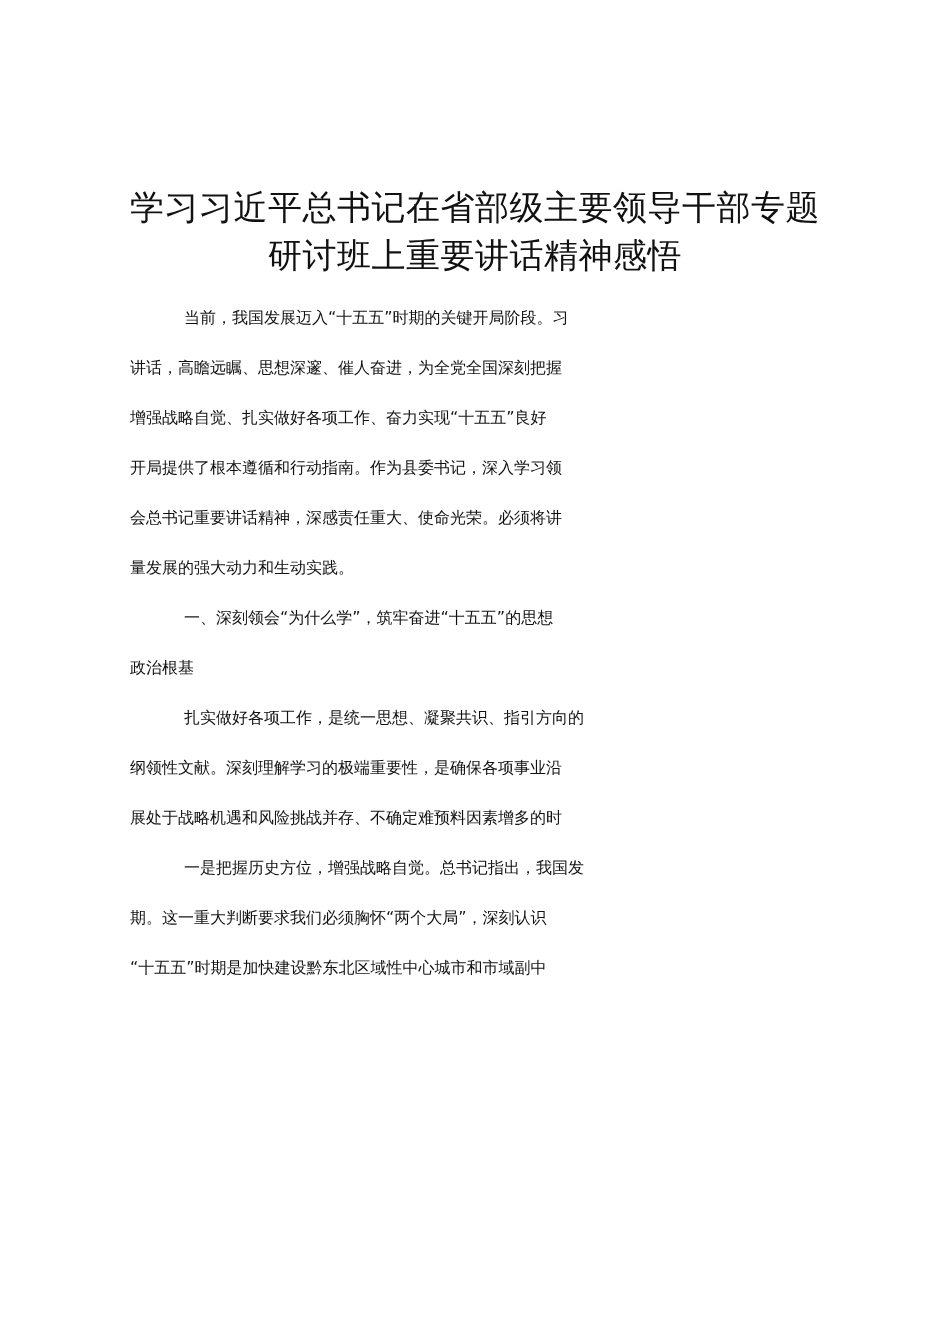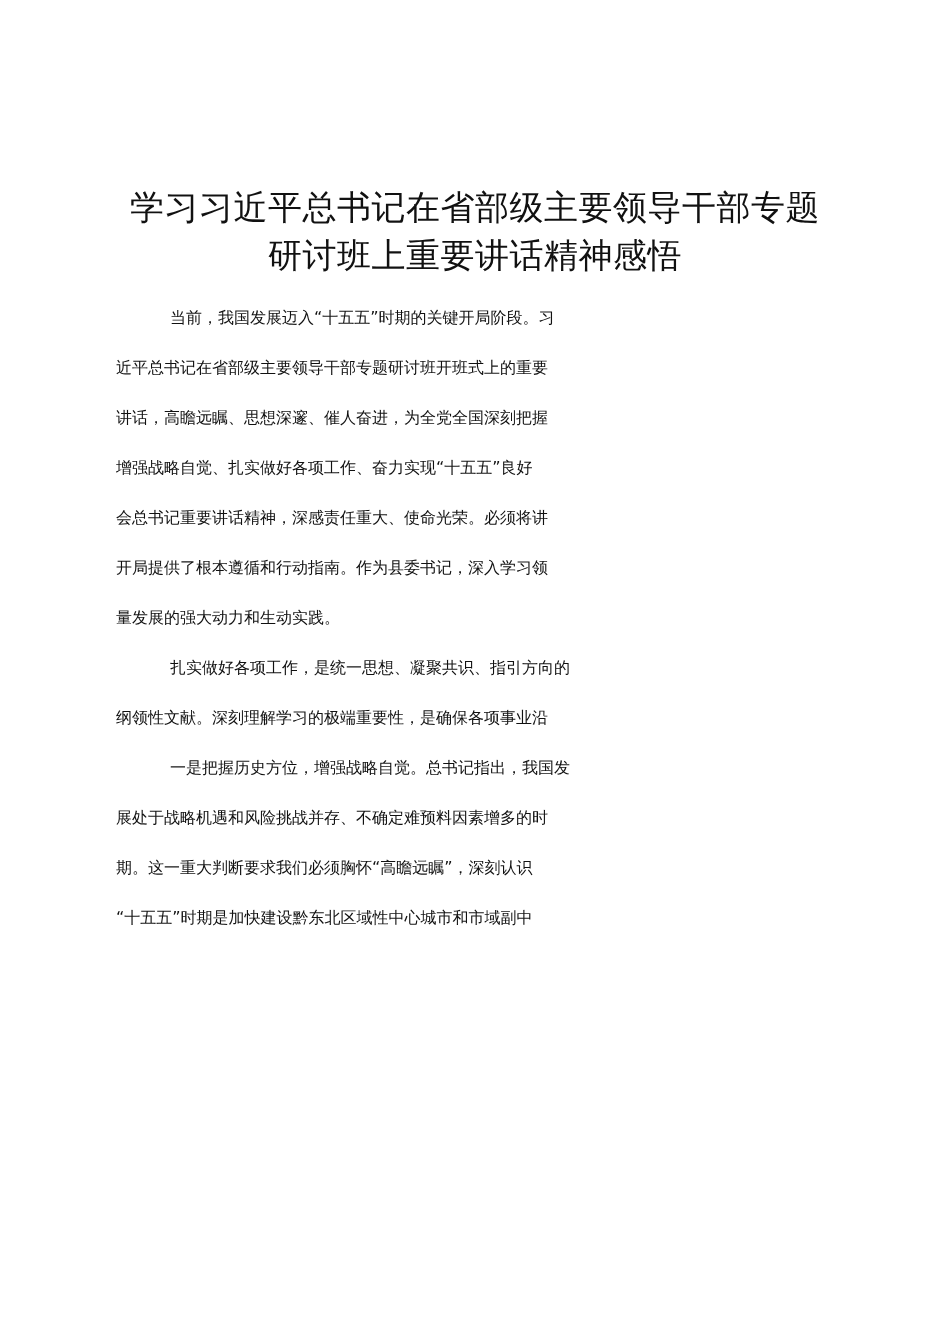--- a/index.html
+++ b/index.html
@@ -2,47 +2,50 @@
 <html><head>
 <meta charset="utf-8">
 <style>
   html, body { margin: 0; padding: 0; background: #ffffff; }
   body { width: 950px; height: 1344px; position: relative; overflow: hidden;
          font-family: "DejaVu Sans", "Liberation Sans", sans-serif; color: #111111; }
   .page { position: absolute; left: 0; top: 0; width: 828px; height: 1344px; background: #ffffff; }
   .title { position: absolute; left: 100px; width: 750px; top: 183px; text-align: center;
            font-size: 34px; line-height: 48px; letter-spacing: 0.5px; }
   .title div { white-space: nowrap; }
-  .body { position: absolute; left: 116px; width: 706px; top: 308px; }
+  .body { position: absolute; left: 130px; width: 706px; top: 308px; }
   .line { display: block; white-space: nowrap; height: 50px; }
   .indent { padding-left: 54px; }
 </style>
 </head>
 <body>
 
 <div class="page">
   <div class="title">
     <div>学习习近平总书记在省部级主要领导干部专题</div>
     <div>研讨班上重要讲话精神感悟</div>
   </div>
 
   <div class="body">
     <div>
       <span class="line indent">当前，我国发展迈入“十五五”时期的关键开局阶段。习</span>
-      <span class="line">近平总书记在省部级主要领导干部专题研讨班开班式上的重要</span>
       <span class="line">讲话，高瞻远瞩、思想深邃、催人奋进，为全党全国深刻把握</span>
       <span class="line">增强战略自觉、扎实做好各项工作、奋力实现“十五五”良好</span>
+      <span class="line">开局提供了根本遵循和行动指南。作为县委书记，深入学习领</span>
       <span class="line">会总书记重要讲话精神，深感责任重大、使命光荣。必须将讲</span>
-      <span class="line">开局提供了根本遵循和行动指南。作为县委书记，深入学习领</span>
       <span class="line">量发展的强大动力和生动实践。</span>
+    </div>
+    <div>
+      <span class="line indent">一、深刻领会“为什么学”，筑牢奋进“十五五”的思想</span>
+      <span class="line">政治根基</span>
     </div>
     <div>
       <span class="line indent">扎实做好各项工作，是统一思想、凝聚共识、指引方向的</span>
       <span class="line">纲领性文献。深刻理解学习的极端重要性，是确保各项事业沿</span>
     </div>
     <div>
+      <span class="line">展处于战略机遇和风险挑战并存、不确定难预料因素增多的时</span>
       <span class="line indent">一是把握历史方位，增强战略自觉。总书记指出，我国发</span>
-      <span class="line">展处于战略机遇和风险挑战并存、不确定难预料因素增多的时</span>
-      <span class="line">期。这一重大判断要求我们必须胸怀“高瞻远瞩”，深刻认识</span>
+      <span class="line">期。这一重大判断要求我们必须胸怀“两个大局”，深刻认识</span>
       <span class="line">“十五五”时期是加快建设黔东北区域性中心城市和市域副中</span>
     </div>
   </div>
 </div>
 
 </body></html>

